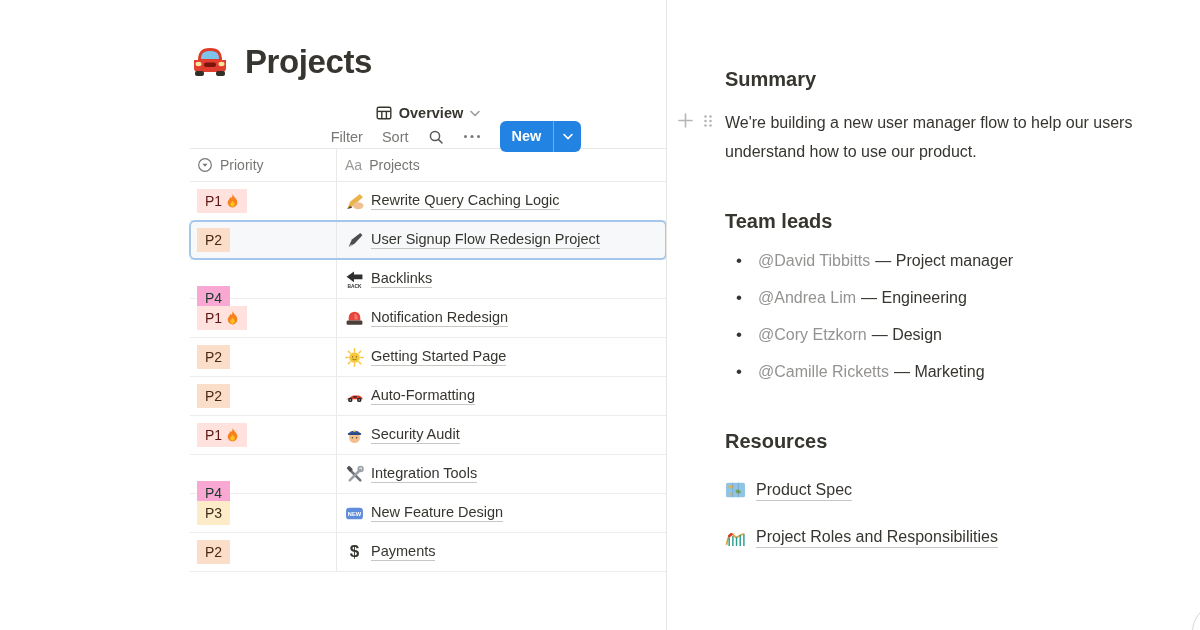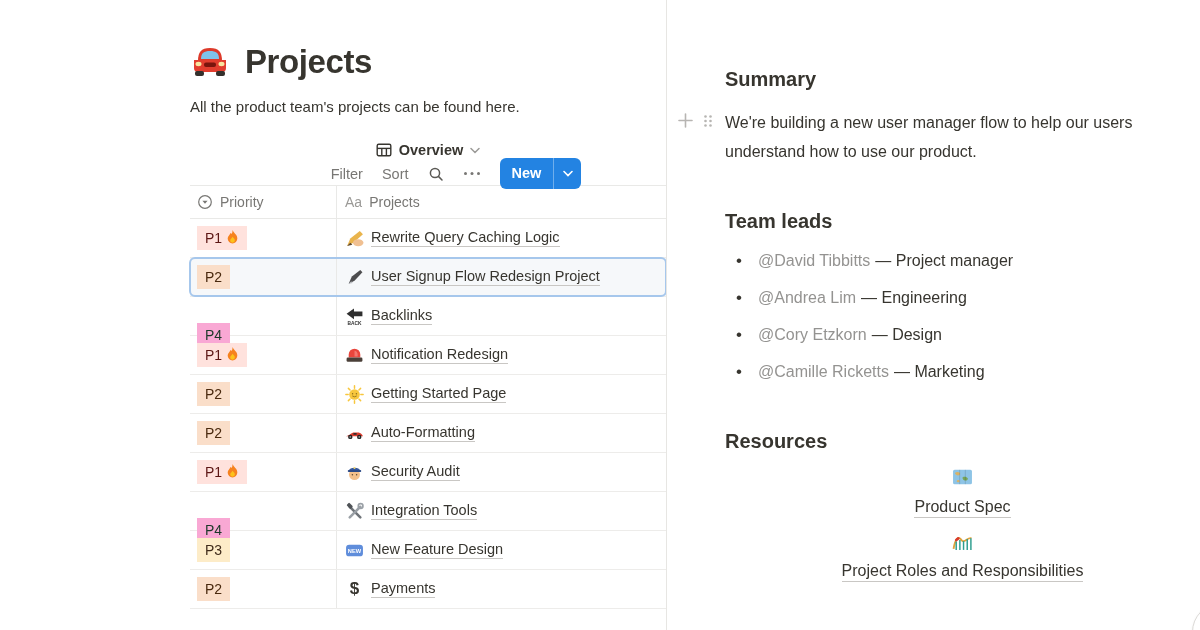--- a/index.html
+++ b/index.html
@@ -52,21 +52,21 @@
             padding-left:7px; border-right:1px solid #e9e9e7; height:100%; }
   .cell-n { flex:1; display:flex; align-items:center; gap:7px; padding-left:8px; height:100%; }
   .aa-glyph { font-size:14px; color:#9b9a97; }
   .t-row { display:flex; height:39px; border-bottom:1px solid #edecea; position:relative; }
   .t-row.selected { background:#f6f8fa; }
   .t-row.selected::after {
     content:""; position:absolute; inset:-1px; border:2px solid #a6c7ec;
     border-radius:6px; pointer-events:none;
   }
   .badge {
-    display:inline-flex; align-items:flex-start; gap:4px; height:24px;
+    display:inline-flex; align-items:flex-end; gap:4px; height:24px;
     padding:4px 8px; border-radius:0; font-size:14px; font-weight:400;
   }
   .badge.red    { background:#ffe2dd; color:#5d1715; }
   .badge.orange { background:#fadec9; color:#49290e; }
   .badge.green  { background:#f9a8d4; color:#1c3829;margin-top:37px; }
   .badge.yellow { background:#fdecc8; color:#402c1b; }
   .ti { width:19px; height:19px; flex:none; display:flex; align-items:center; justify-content:center; }
   .plink {
     font-size:14.5px; font-weight:500; color:#37352f; cursor:pointer;
     border-bottom:1px solid #c9c7c4; padding-bottom:1px; white-space:nowrap;
@@ -84,21 +84,21 @@
   .block-handles { position:absolute; left:-48px; top:4px; display:flex; align-items:center; gap:9px; }
   .h3.team { margin-top:42px; }
   .leads-list { list-style:none; margin-top:16px; }
   .leads-list li { position:relative; padding-left:33px; margin-bottom:16px;
                    font-size:16px; line-height:21px; }
   .leads-list li::before { content:"\2022"; position:absolute; left:11px; top:0;
                            font-size:17px; color:#37352f; }
   .mention { color:#949391; cursor:pointer; }
   .role { color:#37352f; margin-left:5px; }
   .h3.resources { margin-top:46px; }
-  .resource { display:flex; align-items:center; gap:10px; margin-top:13px; cursor:pointer;flex-direction:column; }
+  .resource { display:flex; align-items:center; gap:10px; margin-top:26px; cursor:pointer; }
   .rlink { font-size:16px; font-weight:500; color:#37352f;
            border-bottom:1px solid #c9c7c4; padding-bottom:1px; }
 
   .help-circle {
     position:absolute; left:1192px; top:603px; width:58px; height:58px;
     border-radius:50%; background:#fff; border:1px solid #dcdad7;
     box-shadow:0 1px 3px rgba(0,0,0,.06);
   }
 </style>
 </head>
@@ -118,21 +118,20 @@
           <rect x="5" y="29" width="9" height="5" rx="2" fill="#33302c"></rect>
           <rect x="26" y="29" width="9" height="5" rx="2" fill="#33302c"></rect>
           <ellipse cx="8.5" cy="22" rx="3" ry="2.2" fill="#f8e6a0"></ellipse>
           <ellipse cx="31.5" cy="22" rx="3" ry="2.2" fill="#f8e6a0"></ellipse>
           <rect x="14" y="20.5" width="12" height="4.5" rx="2" fill="#7a150d"></rect>
         </svg>
       </span>
       <h1 class="page-title">Projects</h1>
     </div>
 
-    <p class="page-desc">All the product team's projects can be found here.</p>
 
     <div class="toolbar">
       <div class="view-switcher">
         <span>
           <svg width="16" height="16" viewBox="0 0 16 16">
             <rect x="1.2" y="2.2" width="13.6" height="11.6" rx="1.5" fill="none" stroke="#37352f" stroke-width="1.4"></rect>
             <line x1="1.2" y1="6.4" x2="14.8" y2="6.4" stroke="#37352f" stroke-width="1.4"></line>
             <line x1="5.8" y1="6.4" x2="5.8" y2="13.8" stroke="#37352f" stroke-width="1.4"></line>
             <line x1="10.4" y1="6.4" x2="10.4" y2="13.8" stroke="#37352f" stroke-width="1.4"></line>
           </svg>

